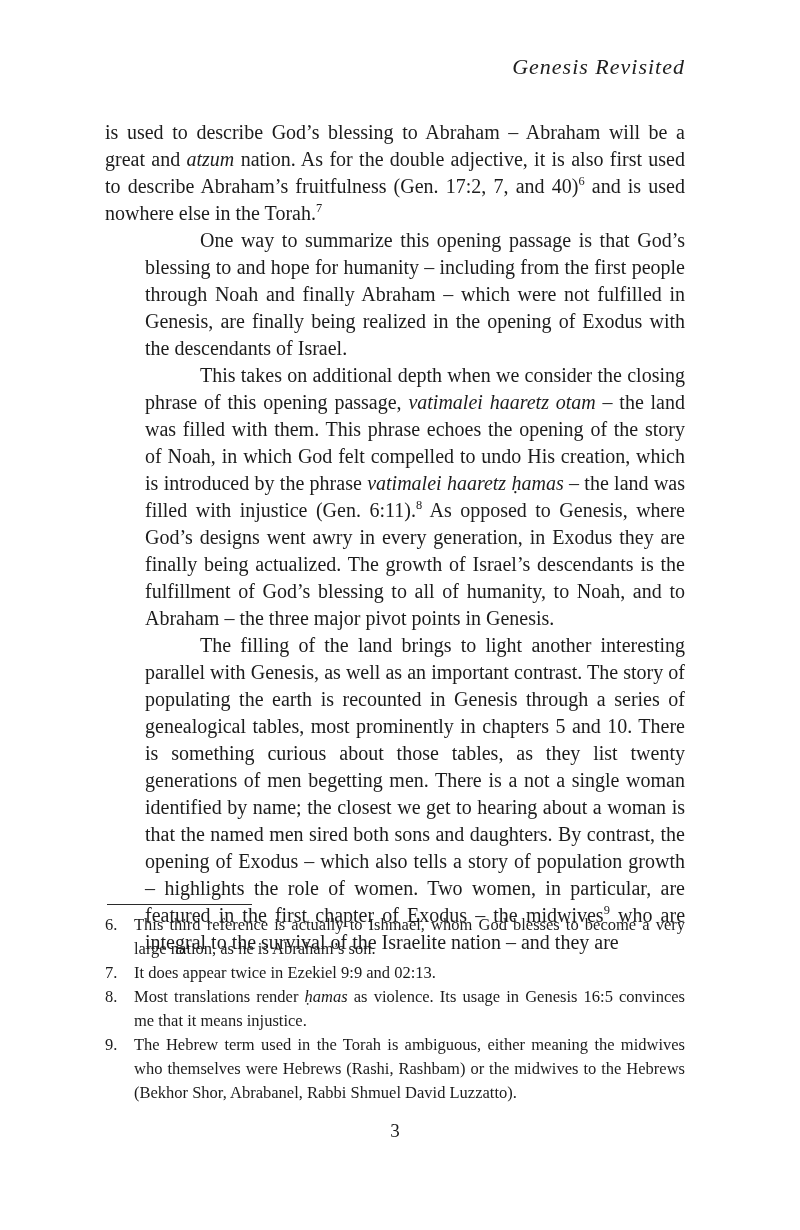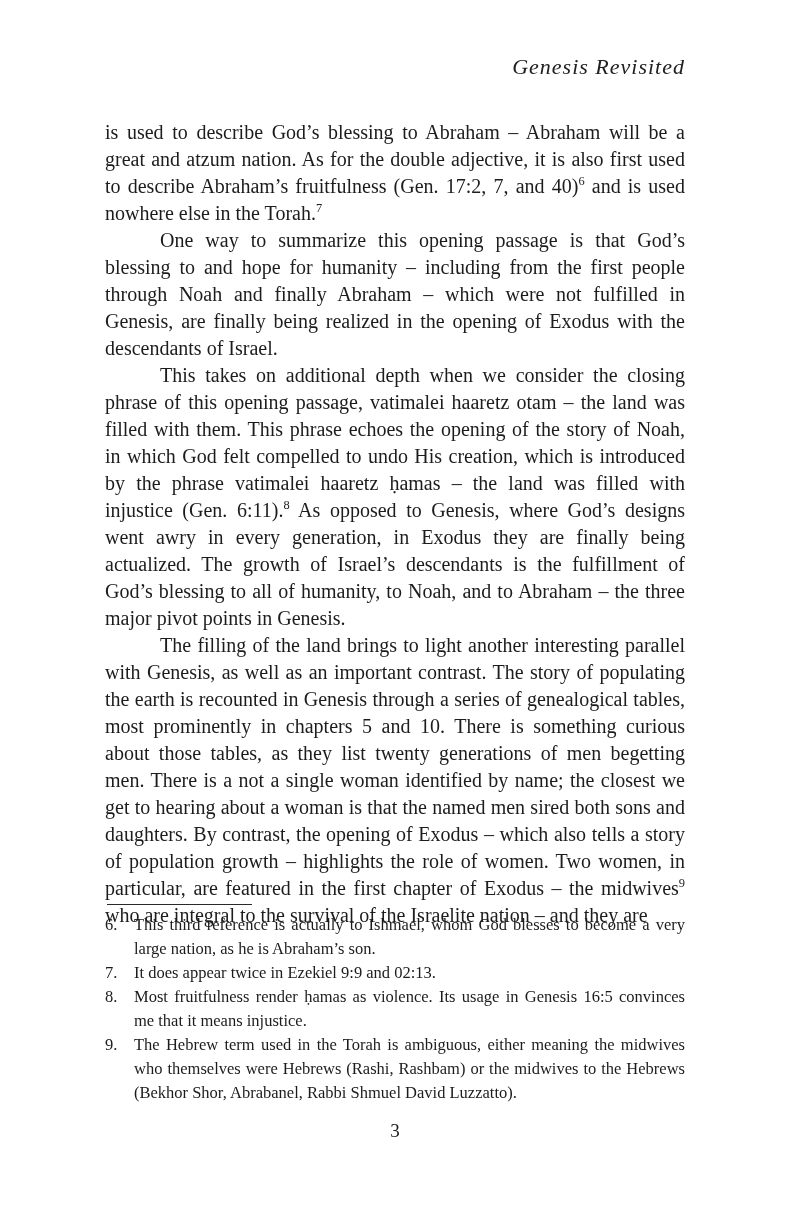--- a/index.html
+++ b/index.html
@@ -31,22 +31,22 @@
     position: absolute;
     top: 119px;
     left: 105px;
     width: 580px;
     font-size: 20px;
     line-height: 27px;
     text-align: justify;
     color: #1c1c1c;
   }
   .para { margin: 0; }
-  .para.indent { text-indent: 55px; }
-  .it { }
+  .para.indent { text-indent: 55px; margin-left: 40px; }
+  .it { font-style: italic; }
   sup.fn-ref {
     font-size: 0.62em;
     line-height: 0;
     vertical-align: super;
   }
   .footnote-rule {
     position: absolute;
     top: 904px;
     left: 107px;
     width: 145px;
@@ -109,21 +109,21 @@
       <span class="fn-body"><span>This third reference is actually to Ishmael, whom God blesses to become a very large nation, as he is Abraham’s son.</span></span>
     </div>
 
     <div class="fn-row">
       <span class="fn-num">7.</span>
       <span class="fn-body"><span>It does appear twice in Ezekiel 9:9 and 02:13.</span></span>
     </div>
 
     <div class="fn-row">
       <span class="fn-num">8.</span>
-      <span class="fn-body"><span>Most fruitfulness render </span><span class="it">ḥamas</span><span> as violence. Its usage in Genesis 16:5 convinces me that it means injustice.</span></span>
+      <span class="fn-body"><span>Most translations render </span><span class="it">ḥamas</span><span> as violence. Its usage in Genesis 16:5 convinces me that it means injustice.</span></span>
     </div>
 
     <div class="fn-row">
       <span class="fn-num">9.</span>
       <span class="fn-body"><span>The Hebrew term used in the Torah is ambiguous, either meaning the midwives who themselves were Hebrews (Rashi, Rashbam) or the midwives to the Hebrews (Bekhor Shor, Abrabanel, Rabbi Shmuel David Luzzatto).</span></span>
     </div>
 
   </div>
 
   <div class="page-number">3</div>

